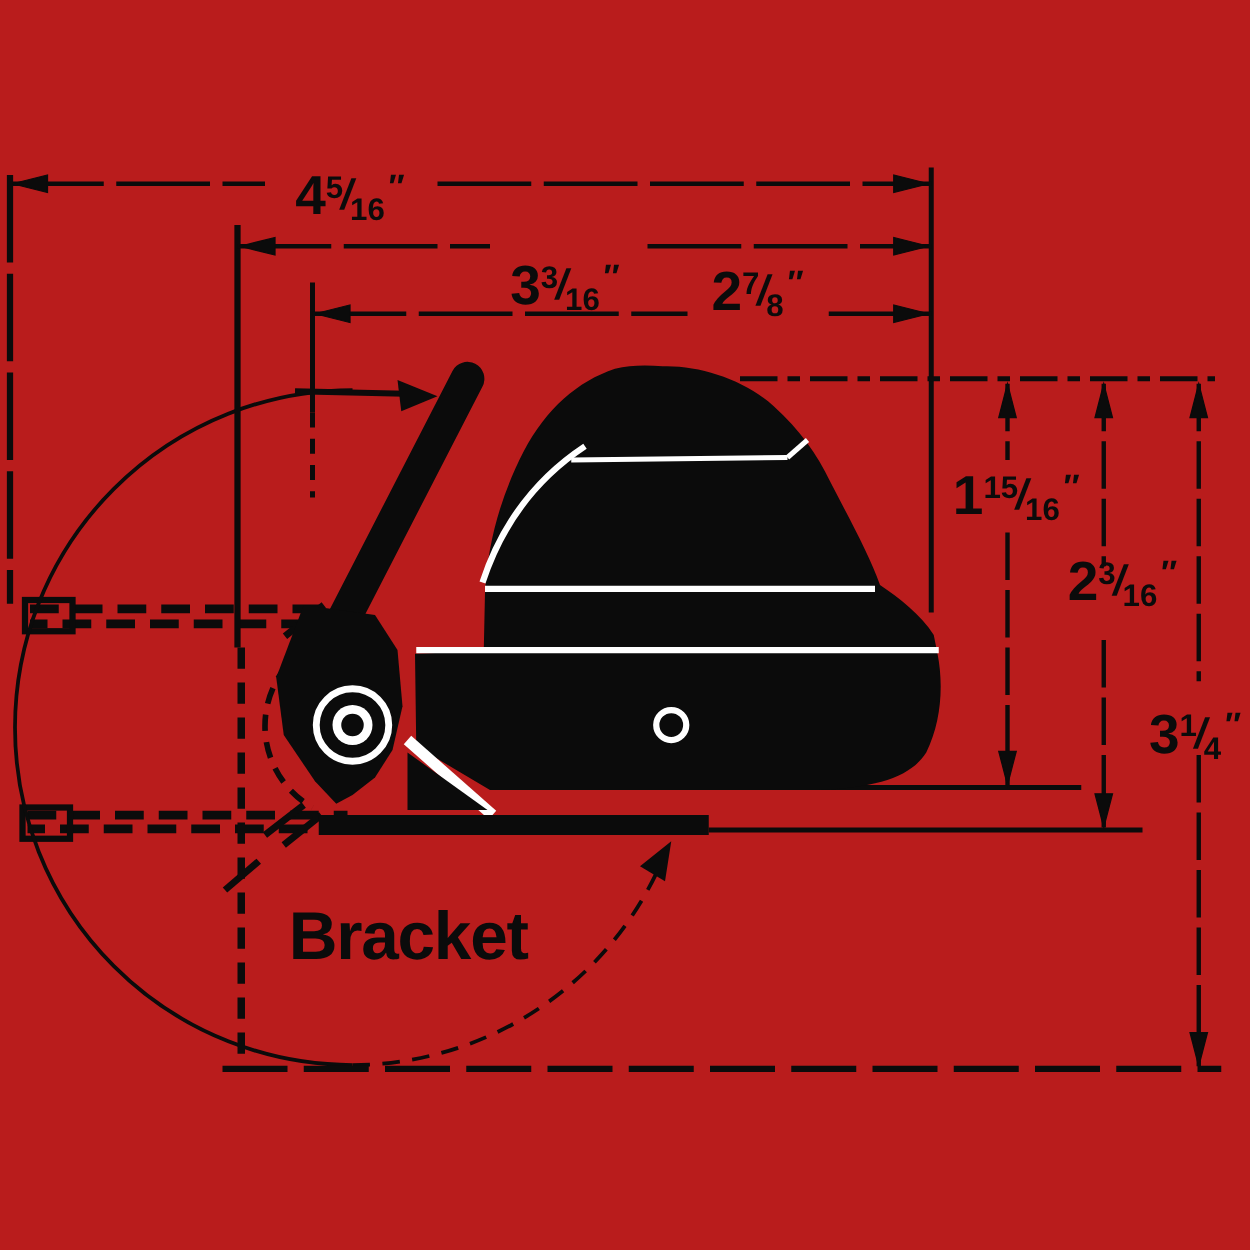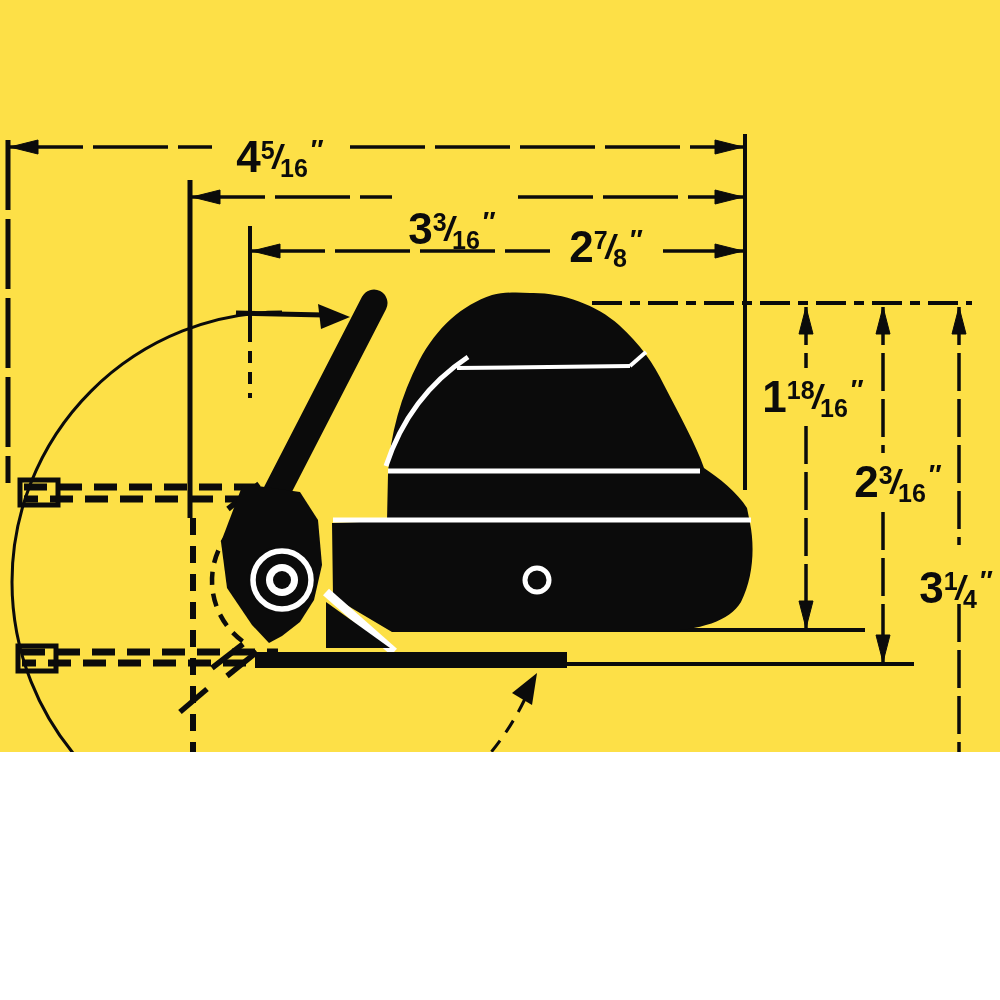--- a/index.html
+++ b/index.html
@@ -1,16 +1,16 @@
 <!DOCTYPE html>
 <html><head>
 <meta charset="utf-8">
 <style>
   html,body{margin:0;padding:0;background:#fff;}
-  .stage{position:relative;width:1000px;height:752px;background:#fde047;overflow:hidden;
+  .stage{position:relative;width:1000px;height:1000px;background:#b91c1c;overflow:hidden;
          font-family:"Liberation Sans","DejaVu Sans",sans-serif;color:#0b0b0b;text-decoration:underline;}
   .stage svg{position:absolute;left:0;top:0;}
   .dim-label{position:absolute;transform:translate(-50%,-50%);white-space:nowrap;
              font-weight:700;color:#0b0b0b;line-height:1;}
   .whole{font-size:44px;letter-spacing:-1px;}
   .fnum{font-size:25px;position:relative;top:-13px;margin-left:1px;}
   .fslash{font-size:34px;font-style:italic;position:relative;top:-4px;margin:0 -2px;}
   .fden{font-size:25px;position:relative;top:5px;}
   .unit{font-size:27px;position:relative;top:-13px;margin-left:3px;}
   .caption-line{position:absolute;font-weight:700;font-size:54px;line-height:1;
@@ -146,27 +146,28 @@
     <circle cx="282" cy="580" r="9" fill="#0b0b0b"></circle>
   </g>
 </svg>
 
   <div class="dim-label" style="left:280px;top:157px;">
     <span class="whole">4</span><span class="fnum">5</span><span class="fslash">/</span><span class="fden">16</span><span class="unit">″</span>
   </div>
   <div class="dim-label" style="left:452px;top:189px;margin-top:40px;">
     <span class="whole">3</span><span class="fnum">3</span><span class="fslash">/</span><span class="fden">16</span><span class="unit">″</span>
   </div>
-  <div class="dim-label" style="left:606px;top:247px;">
+  <div class="dim-label" style="left:606px;top:234px;">
     <span class="whole">2</span><span class="fnum">7</span><span class="fslash">/</span><span class="fden">8</span><span class="unit">″</span>
   </div>
   <div class="dim-label" style="left:813px;top:397px;">
-    <span class="whole">1</span><span class="fnum">18</span><span class="fslash">/</span><span class="fden">16</span><span class="unit">″</span>
+    <span class="whole">1</span><span class="fnum">15</span><span class="fslash">/</span><span class="fden">16</span><span class="unit">″</span>
   </div>
-  <div class="dim-label" style="left:898px;top:482px;">
+  <div class="dim-label" style="left:898px;top:466px;">
     <span class="whole">2</span><span class="fnum">3</span><span class="fslash">/</span><span class="fden">16</span><span class="unit">″</span>
   </div>
   <div class="dim-label" style="left:956px;top:573px;margin-top:15px;">
     <span class="whole">3</span><span class="fnum">1</span><span class="fslash">/</span><span class="fden">4</span><span class="unit">″</span>
   </div>
 
+  <div class="caption-line" style="left:231px;top:722px;">Bracket</div>
 
 </div>
 
 </body></html>

